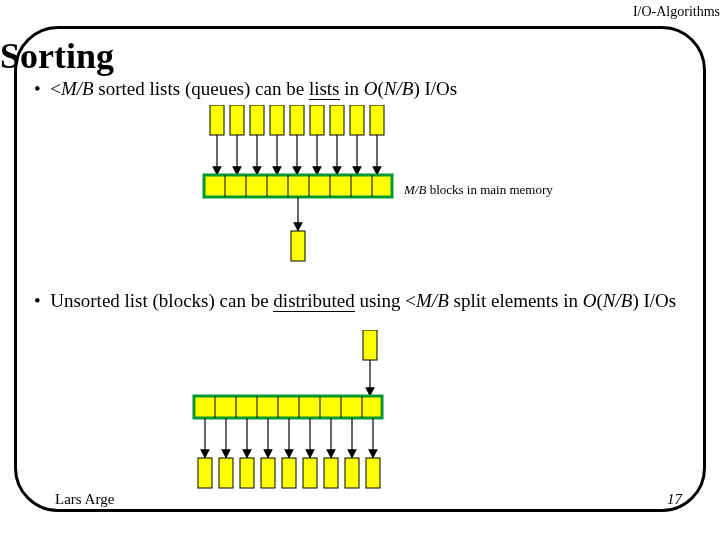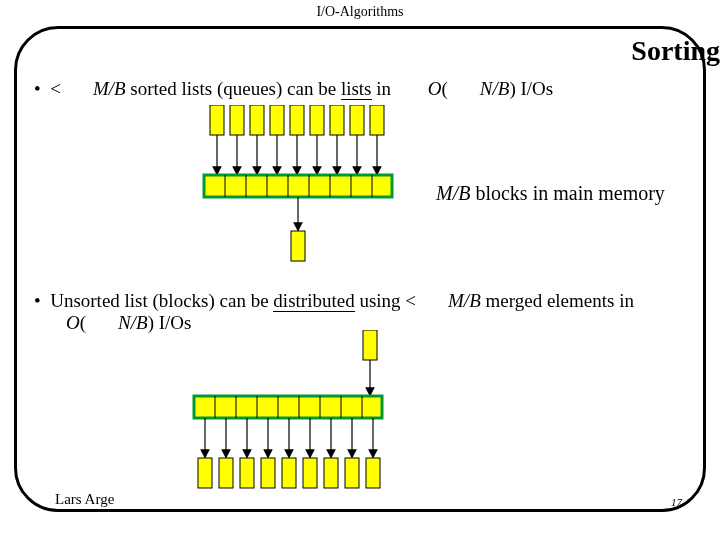--- a/index.html
+++ b/index.html
@@ -15,74 +15,74 @@
     position: relative;
     width: 720px;
     height: 540px;
     background: #fff;
   }
   .header {
     position: absolute;
     top: 4px;
     left: 0;
     width: 100%;
-    text-align: center;
+    text-align: right;
     font-size: 14px;
   }
   .frame {
     position: absolute;
     left: 14px;
     right: 14px;
     top: 26px;
     bottom: 28px;
     border: 3px solid #000;
     border-radius: 44px;
   }
   .title {
     position: absolute;
     top: 35px;
     left: 0;
     width: 100%;
-    text-align: right;
-    font-size: 28px;
+    text-align: left;
+    font-size: 36px;
     font-weight: bold;
   }
   .bullet1 {
     position: absolute;
     left: 34px;
     top: 78px;
     font-size: 19px;
   }
   .bullet2 {
     position: absolute;
     left: 34px;
     top: 290px;
     right: 34px;
     font-size: 19px;
     line-height: 1.15;
   }
   .underline { border-bottom: 1px solid #000; }
-  .italic { font-style: italic; margin-left: 32px; }
+  .italic { font-style: italic; }
   .memlabel {
     position: absolute;
     left: 404px;
     top: 182px;
-    font-size: 20px;
+    font-size: 13px;
   }
   .footer-l {
     position: absolute;
     left: 55px;
     bottom: 32px;
     font-size: 15px;
   }
   .footer-r {
     position: absolute;
     right: 38px;
     bottom: 32px;
-    font-size: 11px;
+    font-size: 15px;
     font-style: italic;
   }
   svg { position: absolute; }
 </style>
 </head>
 <body>
 
 <div class="slide">
   <div class="header">I/O-Algorithms</div>
   <div class="frame"></div>
@@ -141,21 +141,21 @@
 
     <rect x="91" y="126" width="14" height="30" fill="#ffff00" stroke="#000"></rect>
   </svg>
 
   <div class="memlabel">
     <span class="italic">M/B</span><span> blocks in main memory</span>
   </div>
 
   <div class="bullet2">
     <span>•</span>&nbsp;
-    <span>Unsorted list (blocks) can be </span><span class="underline">distributed</span><span> using &lt;</span><span class="italic">M/B</span><span> merged elements in </span><span class="italic">O</span><span>(</span><span class="italic">N/B</span><span>) I/Os</span>
+    <span>Unsorted list (blocks) can be </span><span class="underline">distributed</span><span> using &lt;</span><span class="italic">M/B</span><span> split elements in </span><span class="italic">O</span><span>(</span><span class="italic">N/B</span><span>) I/Os</span>
   </div>
 
   <svg style="left:190px; top:330px;" width="220" height="170">
 
     <rect x="173" y="0" width="14" height="30" fill="#ffff00" stroke="#000"></rect>
 
     <line x1="180" y1="30" x2="180" y2="62" stroke="#000" stroke-width="1.2" marker-end="url(#ah)"></line>
 
     <rect x="4" y="66" width="188" height="22" fill="#ffff00" stroke="#009933" stroke-width="3"></rect>
     <g stroke="#000">

